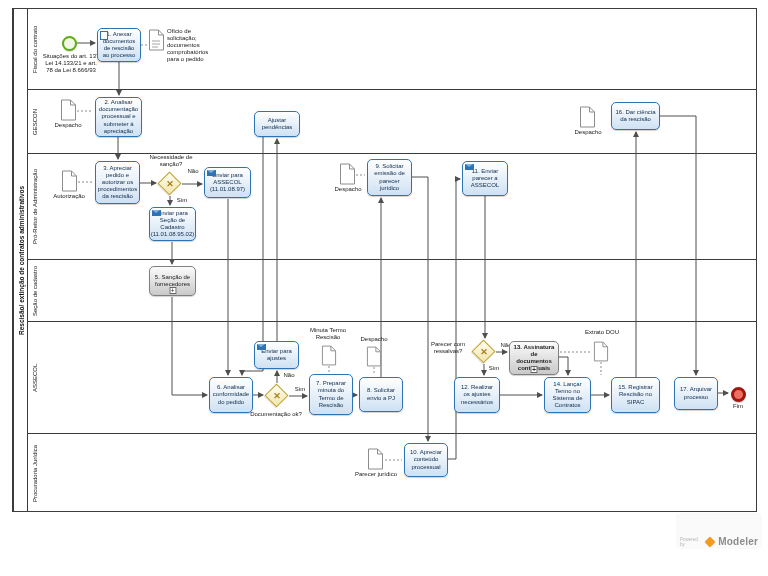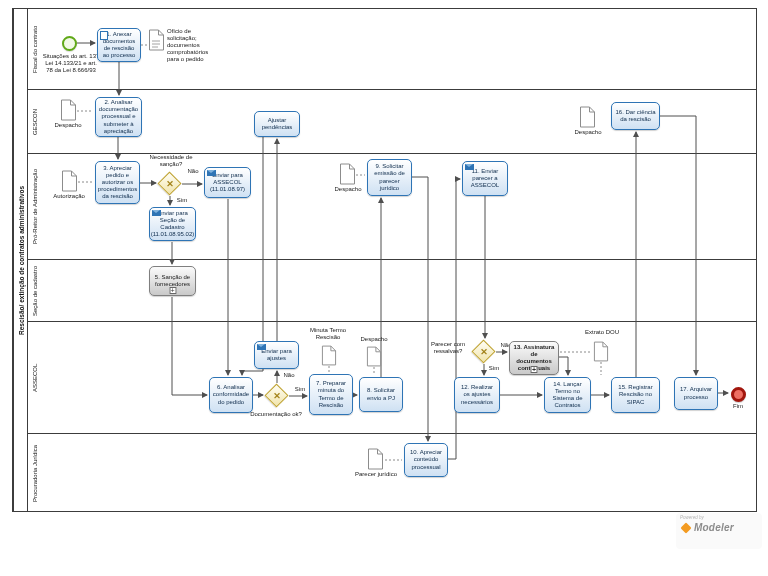--- a/index.html
+++ b/index.html
@@ -55,21 +55,21 @@
   .evt-end   { position:absolute; width:9px; height:9px; border-radius:50%;
          border:3px solid #a2160d; background:#ee6f63; box-shadow:0 1px 1px rgba(0,0,0,.2); }
 
   .doc { position:absolute; }
   .lbl { position:absolute; font-size:6px; color:#1a1a1a; text-align:center; line-height:1.18; }
   .lbl.left { text-align:left; }
 
   
   .brand { position:absolute; left:676px; top:513px; width:86px; height:36px;
            background:#fafafa; border-radius:4px; padding:2px 4px; box-sizing:border-box;
-           display:flex; flex-direction:column; align-items:flex-start; gap:2px;font-style:italic; }
+           display:flex; flex-direction:row; align-items:flex-end; gap:2px; }
   .brand-powered { font-size:4.5px; color:#b5b5b5; }
   .brand-row { display:flex; align-items:center; gap:4px; margin-left:2px; }
   .brand-diamond { width:8px; height:8px; background:#f39b21; transform:rotate(45deg);
            border-radius:1.5px; display:inline-block; }
   .brand-name { font-size:10px; color:#8c8c8c; font-weight:bold; letter-spacing:.2px; }
 </style>
 </head>
 <body>
 
 <div class="canvas">

